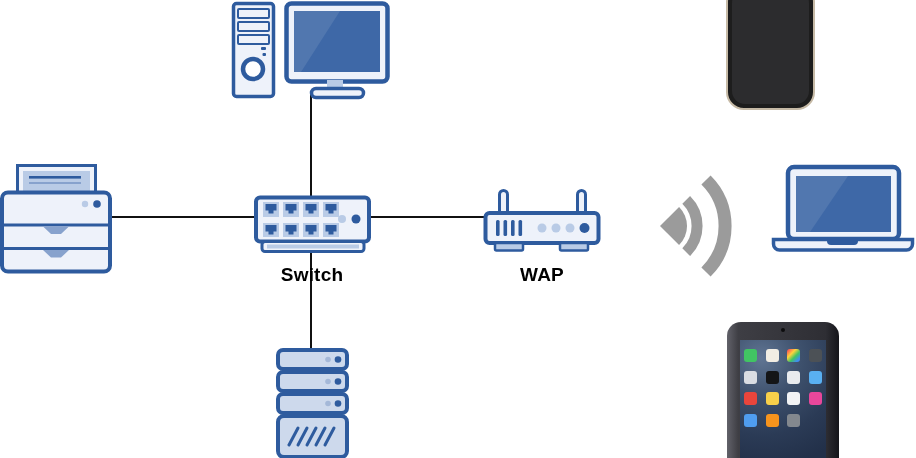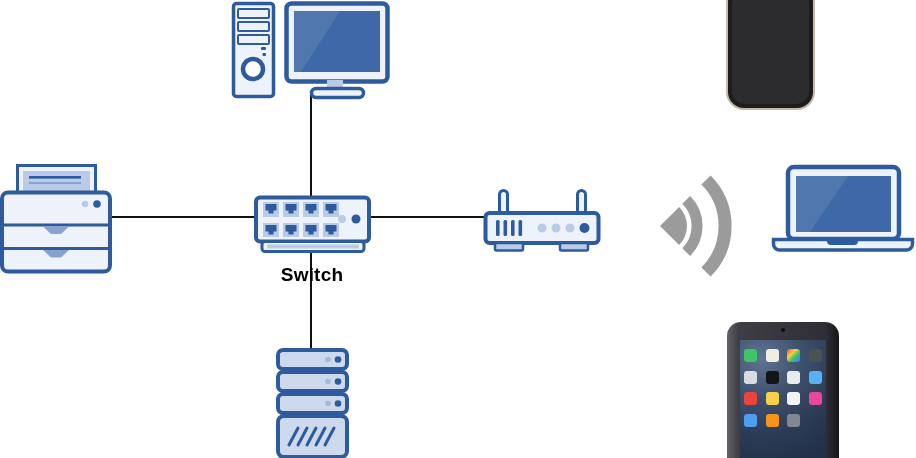--- a/index.html
+++ b/index.html
@@ -147,20 +147,21 @@
     </g>
     <circle cx="62" cy="42" r="4.5" class="fm"></circle>
     <circle cx="76" cy="42" r="4.5" class="fm"></circle>
     <circle cx="90" cy="42" r="4.5" class="fm"></circle>
     <circle cx="104.5" cy="42" r="5" class="fo"></circle>
     <g>
       <rect x="15" y="57" width="28" height="7.5" rx="1.5" class="fm o" stroke-width="2.5"></rect>
       <rect x="80" y="57" width="28" height="7.5" rx="1.5" class="fm o" stroke-width="2.5"></rect>
     </g>
   </svg>
+  <div class="node-label" style="left:492px;top:264px;width:100px;">WAP</div>
 
   <svg class="abs" style="left:648px;top:172px;" width="100" height="110" viewBox="0 0 100 110">
     <path d="M 12 54 L 31.1 34.9 A 27 27 0 0 1 31.1 73.1 Z" class="wifi"></path>
     <path d="M 38.2 27.8 A 37 37 0 0 1 38.2 80.2" class="wifi-arc" stroke-width="11"></path>
     <path d="M 58 8 A 65 65 0 0 1 58 100" class="wifi-arc" stroke-width="13"></path>
   </svg>
 
   <svg class="abs" style="left:770px;top:162px;" width="146" height="92" viewBox="0 0 146 92">
     <rect x="18" y="5" width="111" height="72" rx="6" class="fl o" stroke-width="4.5"></rect>
     <g>

